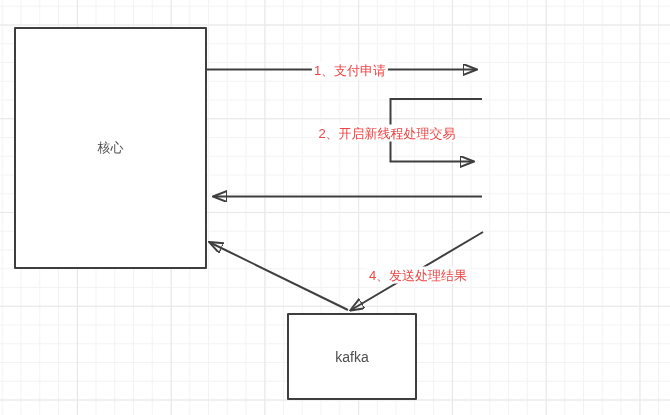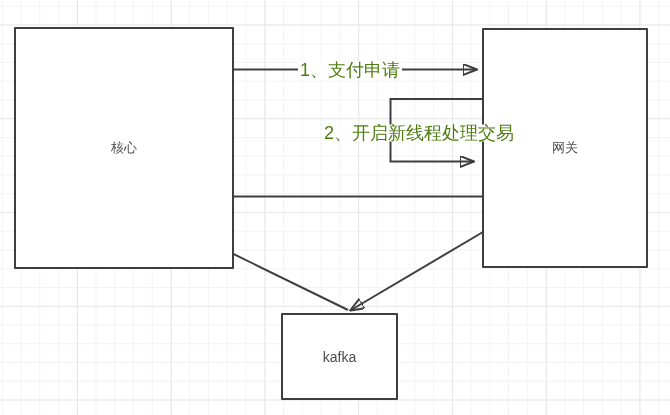--- a/index.html
+++ b/index.html
@@ -25,43 +25,43 @@
     box-sizing:border-box;
     background:#ffffff;
     border:2px solid #3e3e3e;
     border-radius:1px;
     display:flex;
     align-items:center;
     justify-content:center;
     color:#4d4d4d;
     font-size:13px;
   }
-  .node-core{left:14px;top:27px;width:220px;height:242px;}
+  .node-core{left:14px;top:27px;width:193px;height:242px;}
   .node-gateway{left:482px;top:28px;width:166px;height:240px;}
-  .node-kafka{left:281px;top:313px;width:117px;height:87px;font-size:14px;}
+  .node-kafka{left:287px;top:313px;width:130px;height:87px;font-size:14px;}
   .edges{
     position:absolute;left:0;top:0;width:670px;height:415px;
   }
   .edges line,.edges path{
     stroke:#3e3e3e;
     stroke-width:2;
     fill:none;
   }
   .edge-label{
     position:absolute;
     transform:translate(-50%,-50%);
     background:#ffffff;
-    color:#4d7c0f;
-    font-size:18px;
+    color:#ef4444;
+    font-size:13px;
     line-height:17px;
     padding:0 2px;
     white-space:nowrap;
   }
   .lbl-1{left:350px;top:70px;}
-  .lbl-2{left:387px;top:133px;margin-left:32px;}
+  .lbl-2{left:387px;top:133px;}
   .lbl-3{left:346px;top:197px;}
   .lbl-4{left:418px;top:275px;}
   .lbl-5{left:284px;top:277px;}
 </style>
 </head>
 <body>
 
 <div class="canvas">
 
   <svg class="edges" viewBox="0 0 670 415" xmlns="http://www.w3.org/2000/svg">
@@ -73,23 +73,21 @@
     <line x1="207" y1="69.5" x2="476" y2="69.5" marker-end="url(#arrow)"></line>
     <path d="M482,99 H390.5 V161.5 H473" marker-end="url(#arrow)"></path>
     <line x1="482" y1="196.5" x2="214" y2="196.5" marker-end="url(#arrow)"></line>
     <line x1="483" y1="232" x2="351" y2="310" marker-end="url(#arrow)"></line>
     <line x1="348" y1="310" x2="210" y2="242.5" marker-end="url(#arrow)"></line>
   </svg>
 
   <div class="node node-core">
     <span>核心</span>
   </div>
-  <div class="node node-gateway">
-    <span>网关</span>
-  </div>
   <div class="node node-kafka">
     <span>kafka</span>
   </div>
 
   <div class="edge-label lbl-1">1、支付申请</div>
   <div class="edge-label lbl-2">2、开启新线程处理交易</div>
+  <div class="edge-label lbl-4">4、发送处理结果</div>
 
 </div>
 
 </body></html>

